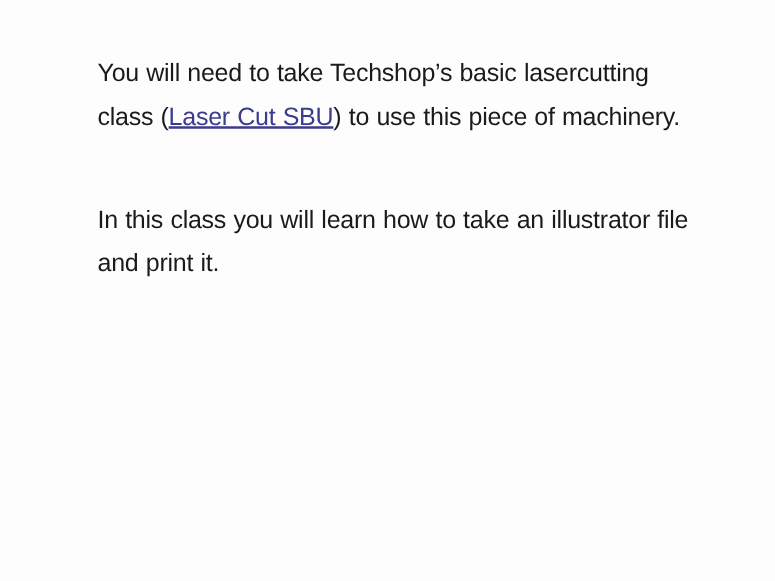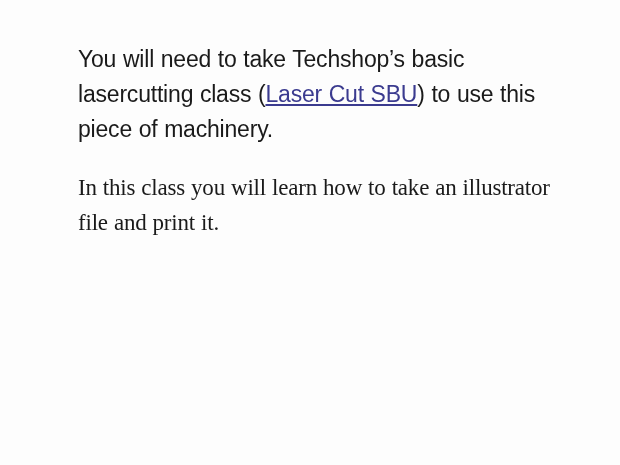--- a/index.html
+++ b/index.html
@@ -24,32 +24,31 @@
   }
 
   #body-copy {
     position: absolute;
     left: 78px;
     top: 42px;
     width: 478px;
   }
 
   .para {
-    font-size: 23px;
+    font-size: 20px;
     line-height: 35px;
     color: #1a1a1a;
     letter-spacing: -0.2px;
     word-spacing: 0.5px;
     margin: 0;
     text-align: left;
   }
 
   .para + .para {
-    margin-top: 23px;
-    font-family: Liberation Serif, serif;
+    margin-top: 47px;
   }
 
   .link {
     color: #3b3b8f;
   }
 
   .punct {
     color: #1a1a1a;
   }
 </style>

